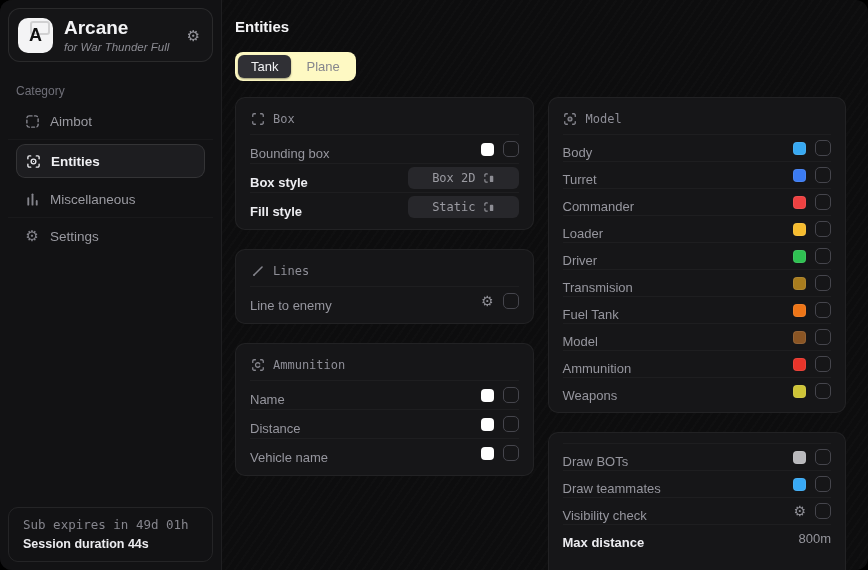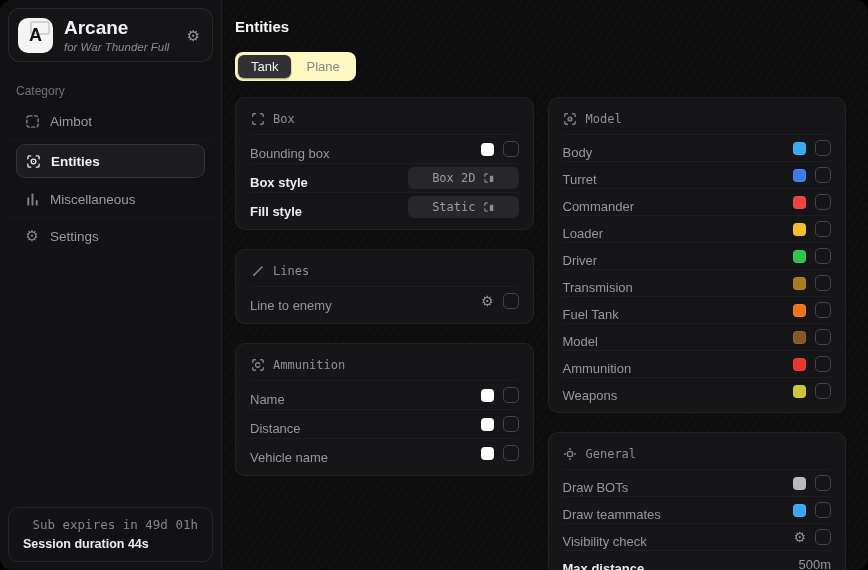--- a/index.html
+++ b/index.html
@@ -48,21 +48,21 @@
   .side-item .icon { width:16px; height:16px; color:#84848c; display:flex; align-items:center; justify-content:center; }
   .side-item.active {
     margin:4px 8px; padding:0 8px; height:34px; border:1px solid rgba(255,255,255,0.10);
     border-radius:9px; background:#1d1d20; color:#f0f0f3; font-weight:600;
   }
   .side-item.active .icon { color:#e6e6ea; }
   .side-footer {
     margin:auto 8px 8px 8px; border:1px solid rgba(255,255,255,0.08); border-radius:10px;
     padding:9px 14px 10px;
   }
-  .sub-expires { font-family:"DejaVu Sans Mono", monospace; font-size:12.5px; color:#85858d;text-align:right; }
+  .sub-expires { font-family:"DejaVu Sans Mono", monospace; font-size:12.5px; color:#85858d; }
   .session-duration { font-size:12.5px; font-weight:bold; color:#ececf0; margin-top:5px; }
   
   .main { flex:1; min-width:0; padding:18px 22px 0 13px; position:relative; z-index:1; display:flex; flex-direction:column; }
   .page-title { font-size:15px; font-weight:bold; color:#f4f4f6; margin-bottom:17px; }
   .tabs { display:inline-flex; align-self:flex-start; background:#fef9c3; border-radius:8px; padding:3px; gap:2px; margin-bottom:16px; }
   .tab { border:none; background:transparent; color:#86868d; font-size:13px; padding:4px 13px; border-radius:6px; cursor:pointer; font-family:inherit; }
   .tab.active { background:#303035; color:#f2f2f4; box-shadow:0 1px 2px rgba(0,0,0,0.4); }
   .cols { display:flex; gap:14px; flex:1; min-height:0; }
   .col { flex:1; display:flex; flex-direction:column; gap:19px; min-width:0; }
   .panel {
@@ -352,32 +352,20 @@
           <div class="prow">
             <span class="plabel">Weapons</span>
             <span class="controls">
               <span class="swatch" style="background-color: rgb(206, 196, 55);"></span>
               <span class="checkbox"></span>
             </span>
           </div>
         </section>
 
         <section class="panel compact panel-general">
-          <div class="panel-head">
-            <span class="icon">
-              <svg viewBox="0 0 16 16" width="14" height="14" fill="none" stroke="currentColor" stroke-width="1.5" stroke-linecap="round">
-                <rect x="5.2" y="5.2" width="5.6" height="5.6" rx="1.2"></rect>
-                <path d="M8 1.6v1.5"></path>
-                  <path d="M8 12.9v1.5"></path>
-                  <path d="M1.6 8h1.5"></path>
-                  <path d="M12.9 8h1.5"></path>
-              </svg>
-            </span>
-            <span>General</span>
-          </div>
           <div class="prow">
             <span class="plabel">Draw BOTs</span>
             <span class="controls">
               <span class="swatch" style="background-color: rgb(185, 185, 188);"></span>
               <span class="checkbox"></span>
             </span>
           </div>
           <div class="prow">
             <span class="plabel">Draw teammates</span>
             <span class="controls">
@@ -387,19 +375,19 @@
           </div>
           <div class="prow">
             <span class="plabel">Visibility check</span>
             <span class="controls">
               <span class="row-gear">⚙</span>
               <span class="checkbox"></span>
             </span>
           </div>
           <div class="prow">
             <span class="plabel em">Max distance</span>
-            <span class="value-text">500m</span>
+            <span class="value-text">800m</span>
           </div>
         </section>
       </div>
     </div>
   </main>
 </div>
 
 </body></html>

